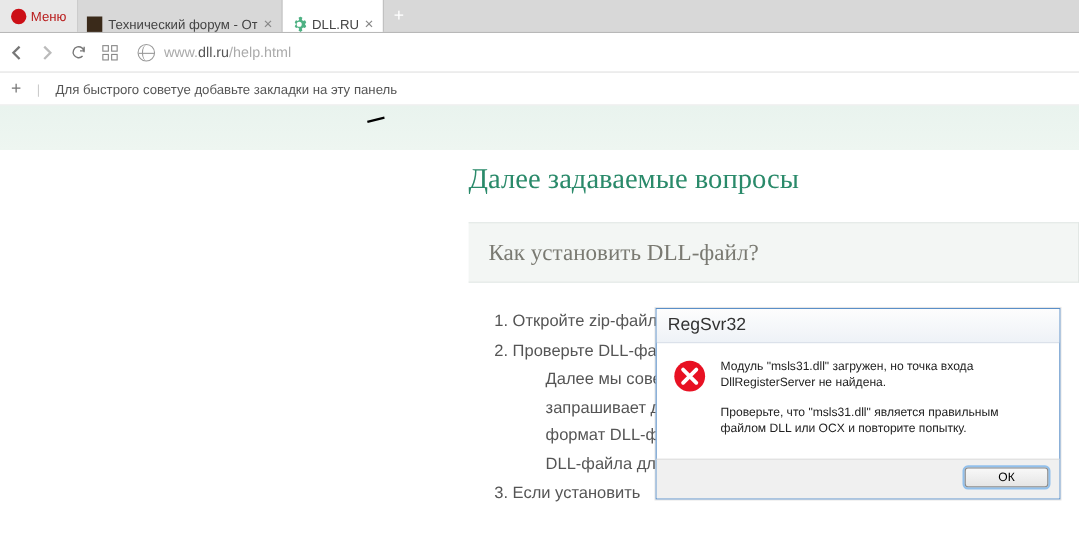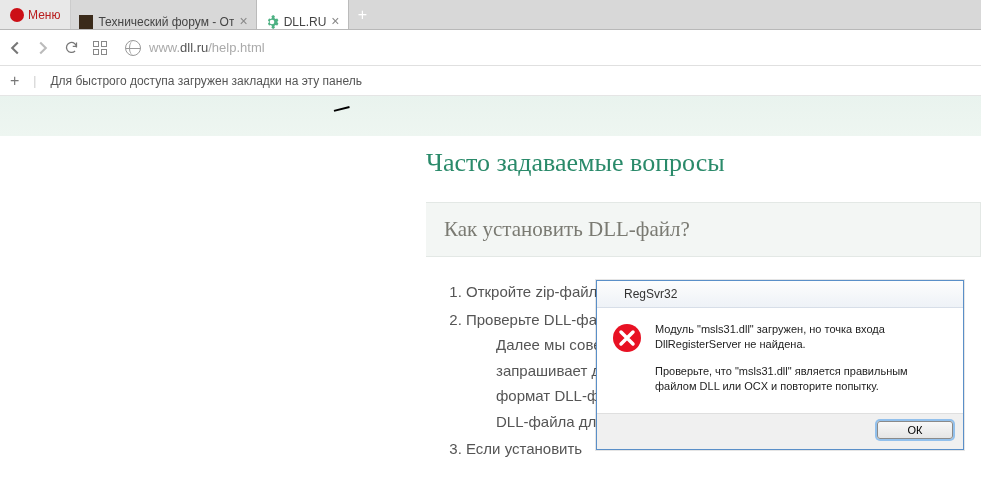--- a/index.html
+++ b/index.html
@@ -32,21 +32,21 @@
 .page { background: linear-gradient(#e9f3ee, #eef6f1 40px, #fff 40px); height: calc(500px - 96px); position: relative; }
 .scribble { position: absolute; left: 333px; top: 6px; width: 16px; height: 8px; border-bottom: 2px solid #000; transform: rotate(-14deg); }
 .content { padding: 52px 0 0 426px; }
 h1 { font-family: Georgia, serif; color: #2a8a6a; font-weight: normal; font-size: 26px; margin-bottom: 24px; }
 .faq-head { background: #f3f6f4; border: 1px solid #e3e8e5; border-left: none; padding: 14px 18px; font-family: Georgia, serif; font-size: 21px; color: #7a7a72; margin-bottom: 22px; }
 .faq-body ol { padding-left: 40px; font-size: 15px; color: #555; line-height: 1.7; }
 .faq-body li { margin-bottom: 2px; }
 .faq-body .sub { margin-left: 30px; display: block; }
 
 .dialog { position: absolute; left: 596px; top: 280px; width: 368px; background: #fff; border: 1px solid #5a8fc8; box-shadow: 0 0 0 1px rgba(0,0,0,.1); }
-.dialog .titlebar { background: linear-gradient(#fdfdfd,#eef2f7); padding: 6px 27px; font-size: 12px; color: #333; border-bottom: 1px solid #d7dee8; }
+.dialog .titlebar { background: linear-gradient(#fdfdfd,#eef2f7); padding: 6px 10px; font-size: 16px; color: #333; border-bottom: 1px solid #d7dee8; }
 .dialog .body { display: flex; padding: 14px 14px 8px; gap: 12px; font-size: 11px; color: #222; }
 .err-icon { width: 32px; height: 32px; flex-shrink: 0; }
 .dialog .msg p { margin-bottom: 12px; line-height: 1.35; }
 .dialog .btns { padding: 6px 10px 10px; text-align: right; background: #f0f0f0; border-top: 1px solid #dfdfdf; }
 .dialog button { min-width: 76px; padding: 2px 10px; font-size: 11px; background: linear-gradient(#f8f8f8,#e5e5e5); border: 1px solid #8a8a8a; border-radius: 3px; box-shadow: 0 0 0 2px #92c0ec; }
 
 .watermark { position: absolute; left: 560px; top: 400px; font-size: 46px; font-family: Arial; color: rgba(60,100,140,.22); letter-spacing: 1px; pointer-events: none; font-style: italic; font-weight: bold; }
 
 .gear { width: 14px; height: 14px; }
 .squares { width: 14px; height: 14px; display: grid; grid-template: 1fr 1fr / 1fr 1fr; gap: 2px; }
@@ -105,27 +105,27 @@
     <span class="globe"></span>
     <span class="url">
       <span>www.</span><span class="domain">dll.ru</span><span>/help.html</span>
     </span>
   </div>
 </div>
 
 <div class="bookbar">
   <span class="plus">+</span>
   <span class="sep">|</span>
-  <span>Для быстрого доступа загружен закладки на эту панель</span>
+  <span>Для быстрого советуе добавьте закладки на эту панель</span>
 </div>
 
 <div class="page">
   <div class="scribble"></div>
   <div class="content">
-    <h1>Часто задаваемые вопросы</h1>
+    <h1>Далее задаваемые вопросы</h1>
     <div class="faq-head">Как установить DLL-файл?</div>
     <div class="faq-body">
       <ol>
         <li>Откройте zip-файл</li>
         <li>
           <span>Проверьте DLL-фа</span>
           <span class="sub">Далее мы советуе</span>
           <span class="sub">запрашивает данн</span>
           <span class="sub">формат DLL-файла</span>
           <span class="sub">DLL-файла для 64</span>

